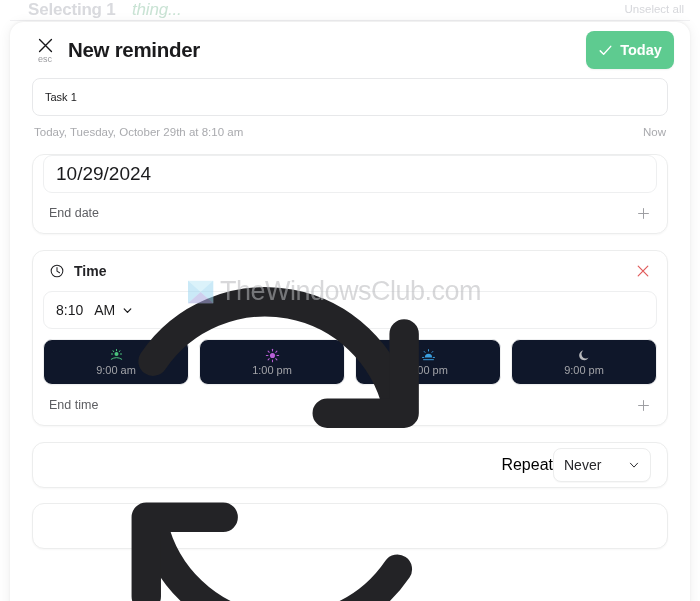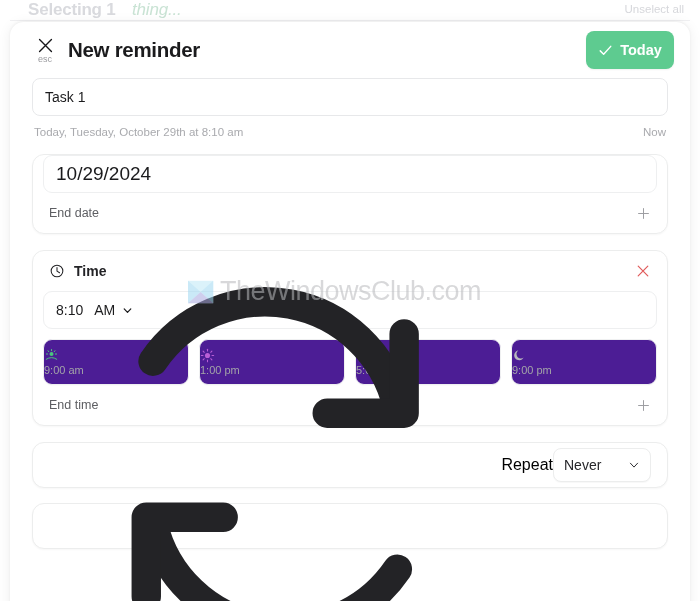--- a/index.html
+++ b/index.html
@@ -123,21 +123,21 @@
   .modal-body {
     padding: 0 22px;
   }
 
   .title-input {
     width: 100%;
     height: 38px;
     border: 1px solid #e7e8ea;
     border-radius: 8px;
     padding: 0 12px;
-    font-size: 14px;
+    font-size: 11px;
     color: #1b1b1d;
     font-family: "Liberation Sans", sans-serif;
     background: #fff;
     outline: none;
   }
 
   .meta-row {
     display: flex;
     justify-content: space-between;
     align-items: flex-end;
@@ -215,24 +215,24 @@
   .presets {
     display: flex;
     gap: 10px;
     margin-top: 10px;
   }
   .preset {
     flex: 1;
     height: 46px;
     border: 1px solid #eff0f1;
     border-radius: 9px;
-    background: #4c1d95;
+    background: #0f172a;
     display: flex;
     flex-direction: column;
-    align-items: flex-start;
+    align-items: center;
     justify-content: center;
     gap: 1px;
     cursor: pointer;
     box-shadow: 0 1px 1px rgba(0,0,0,0.02);
   }
   .preset .picon { width: 15px; height: 15px; display:block; }
   .preset .plabel {
     font-size: 11px;
     color: #a3a4a8;
   }

